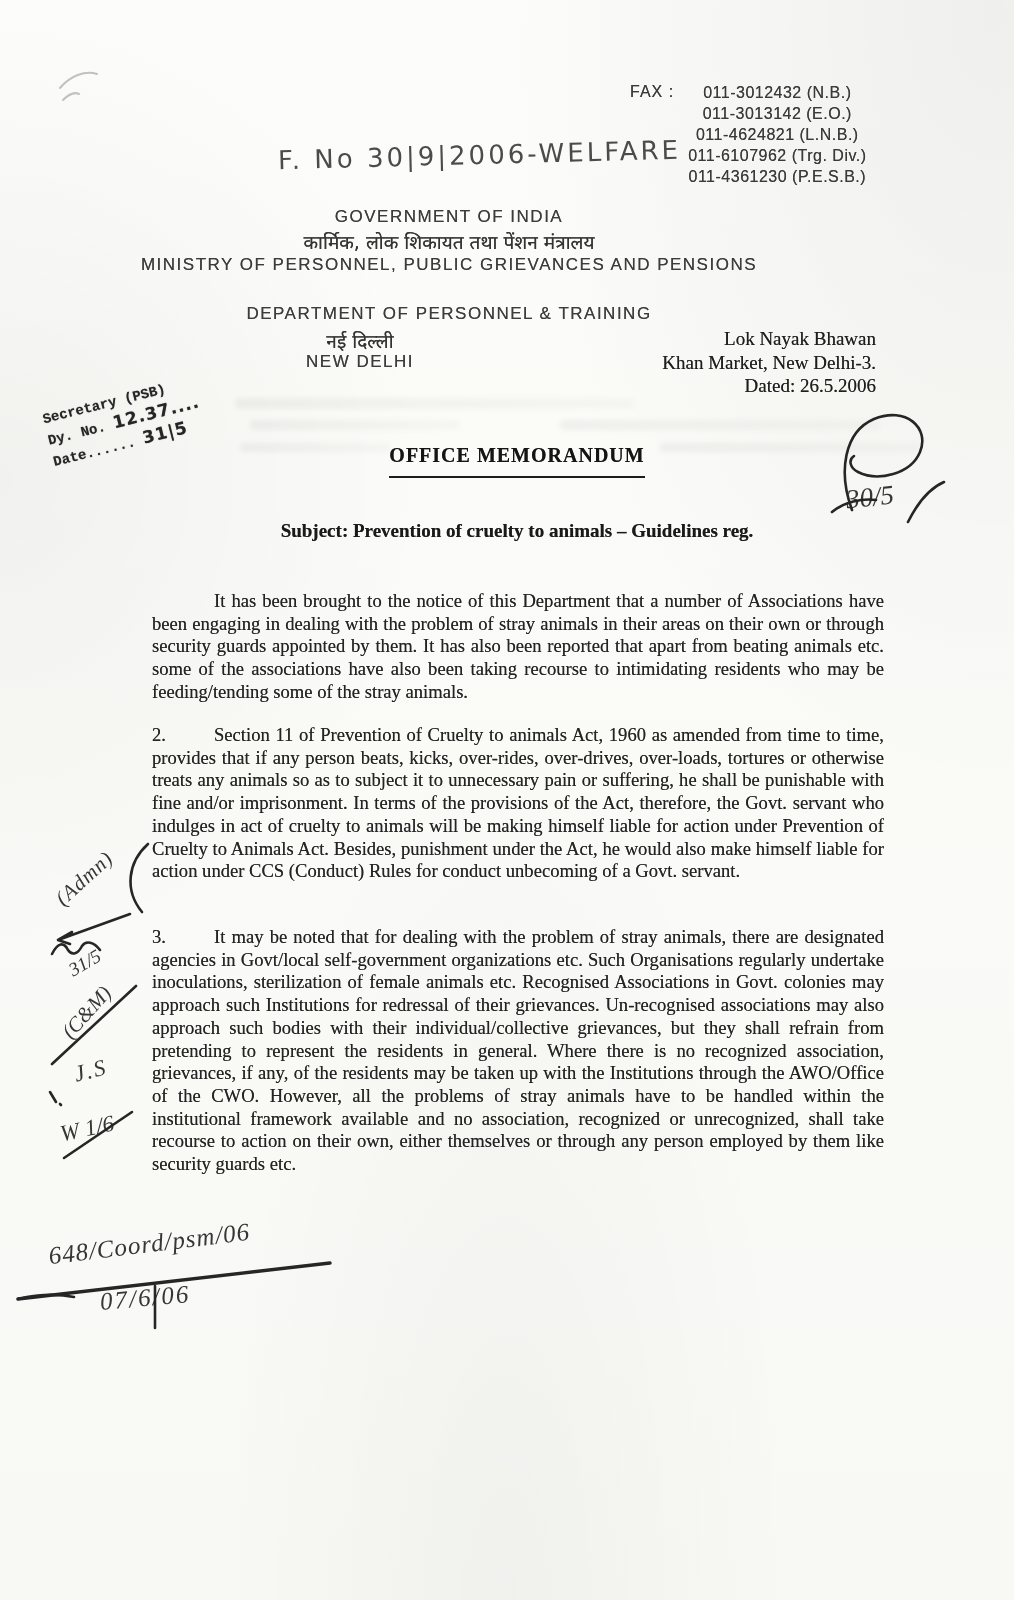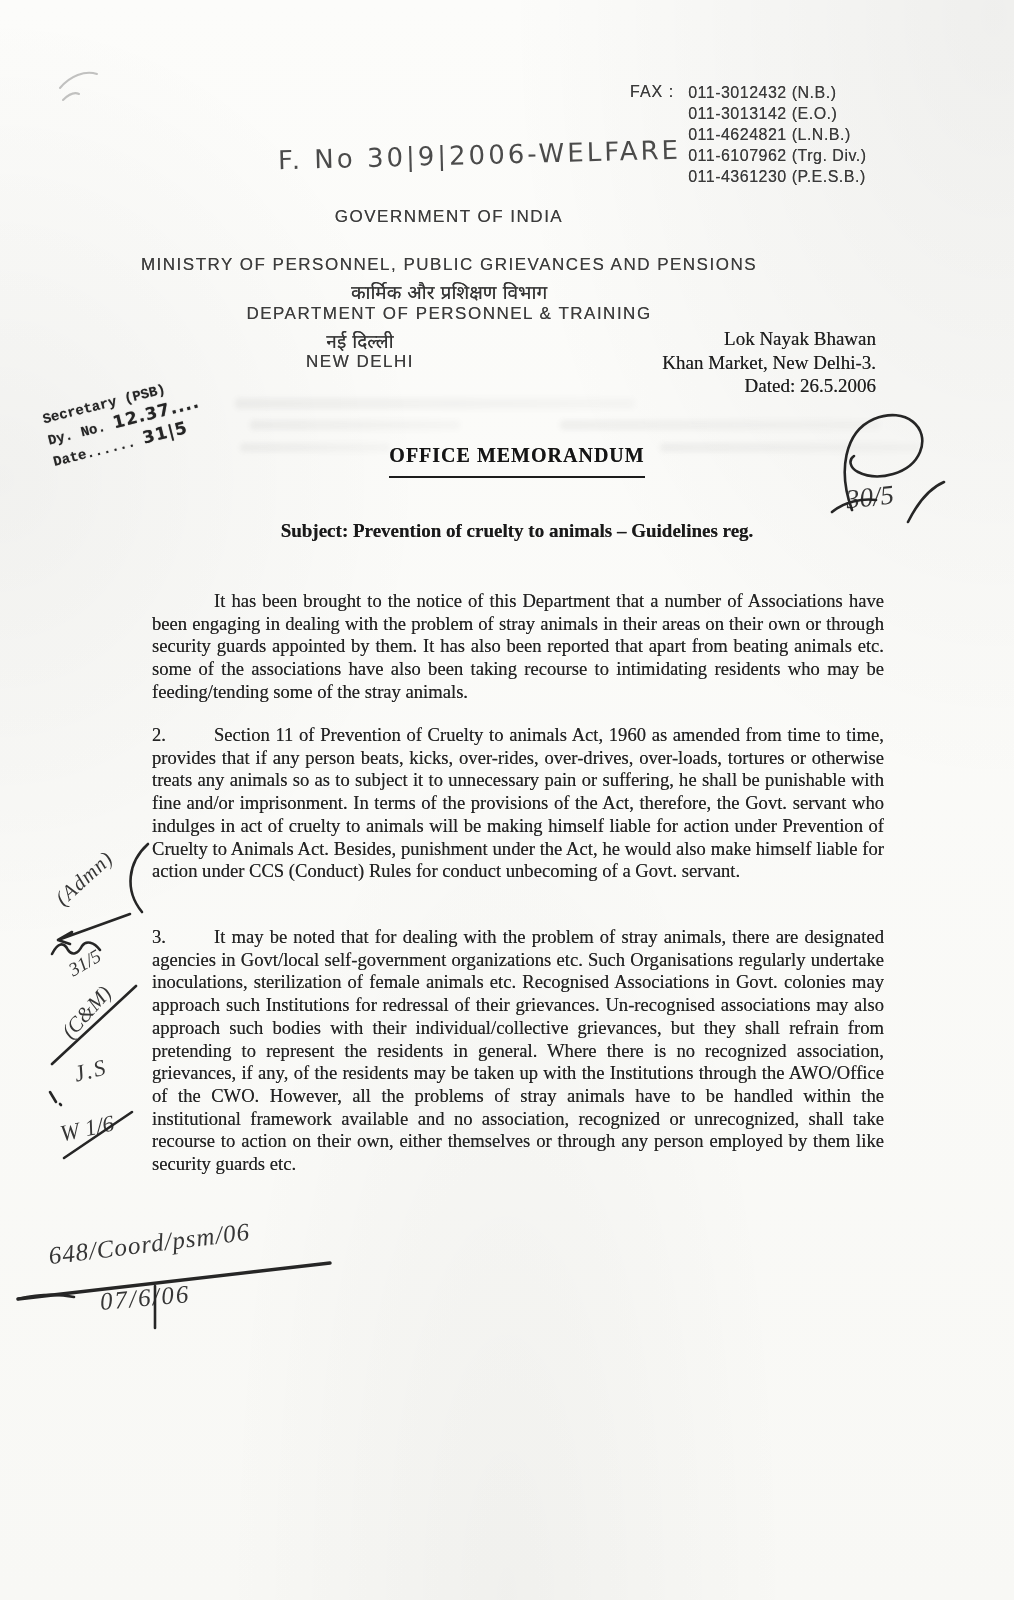--- a/index.html
+++ b/index.html
@@ -9,21 +9,21 @@
     background:
       radial-gradient(ellipse at 98% 1%, rgba(0,0,0,0.05), transparent 35%),
       radial-gradient(ellipse at 0% 30%, rgba(0,0,0,0.04), transparent 30%),
       radial-gradient(ellipse at 50% 100%, rgba(0,0,0,0.03), transparent 40%),
       linear-gradient(#fcfcfa, #f8f8f5);
     overflow:hidden;
     font-family:"Liberation Serif", serif;
     color:#262626;
   }
   .abs { position:absolute; }
-  .scantxt { text-shadow:0 0 0.5px rgba(20,20,20,0.65); }
+  .scantxt { text-shadow:0 0 0.5px rgba(20,20,20,0.65);text-align:center; }
 
   
   .fax { left:630px; top:82px; display:flex; gap:14px;
          font-family:"Liberation Sans", sans-serif; font-size:16px; color:#3a3a3a; }
   .fax-label { padding-top:1px; letter-spacing:1px; }
   .fax-lines div { line-height:21px; letter-spacing:0.5px; }
 
   
   .hw { font-family:"DejaVu Sans", sans-serif; color:#2d2d2d; }
   .hw-file { left:278px; top:140px; font-size:26px; letter-spacing:3px;
@@ -91,22 +91,22 @@
       <div>011-3013142 (E.O.)</div>
       <div>011-4624821 (L.N.B.)</div>
       <div>011-6107962 (Trg. Div.)</div>
       <div>011-4361230 (P.E.S.B.)</div>
     </div>
   </div>
 
   <div class="abs hw hw-file">F. No 30|9|2006-WELFARE</div>
 
   <div class="abs hdr hdr-en scantxt" style="top:207px;">GOVERNMENT OF INDIA</div>
+  <div class="abs hdr hdr-hi scantxt" style="top:229px;">कार्मिक, लोक शिकायत तथा पेंशन मंत्रालय</div>
   <div class="abs hdr hdr-en scantxt" style="top:255px;">MINISTRY OF PERSONNEL, PUBLIC GRIEVANCES AND PENSIONS</div>
-  <div class="abs hdr hdr-hi scantxt" style="top:279px;">कार्मिक और प्रशिक्षण विभाग</div>
   <div class="abs hdr hdr-en scantxt" style="top:304px;">DEPARTMENT OF PERSONNEL &amp; TRAINING</div>
   <div class="abs hdr hdr-en scantxt" style="top:352px; width:600px;">NEW DELHI</div>
   <div class="abs hdr hdr-hi scantxt" style="top:328px; width:600px;">नई दिल्ली</div>
 
   <div class="abs address scantxt">
     <div>Lok Nayak Bhawan</div>
     <div>Khan Market, New Delhi-3.</div>
     <div>Dated: 26.5.2006</div>
   </div>
 

